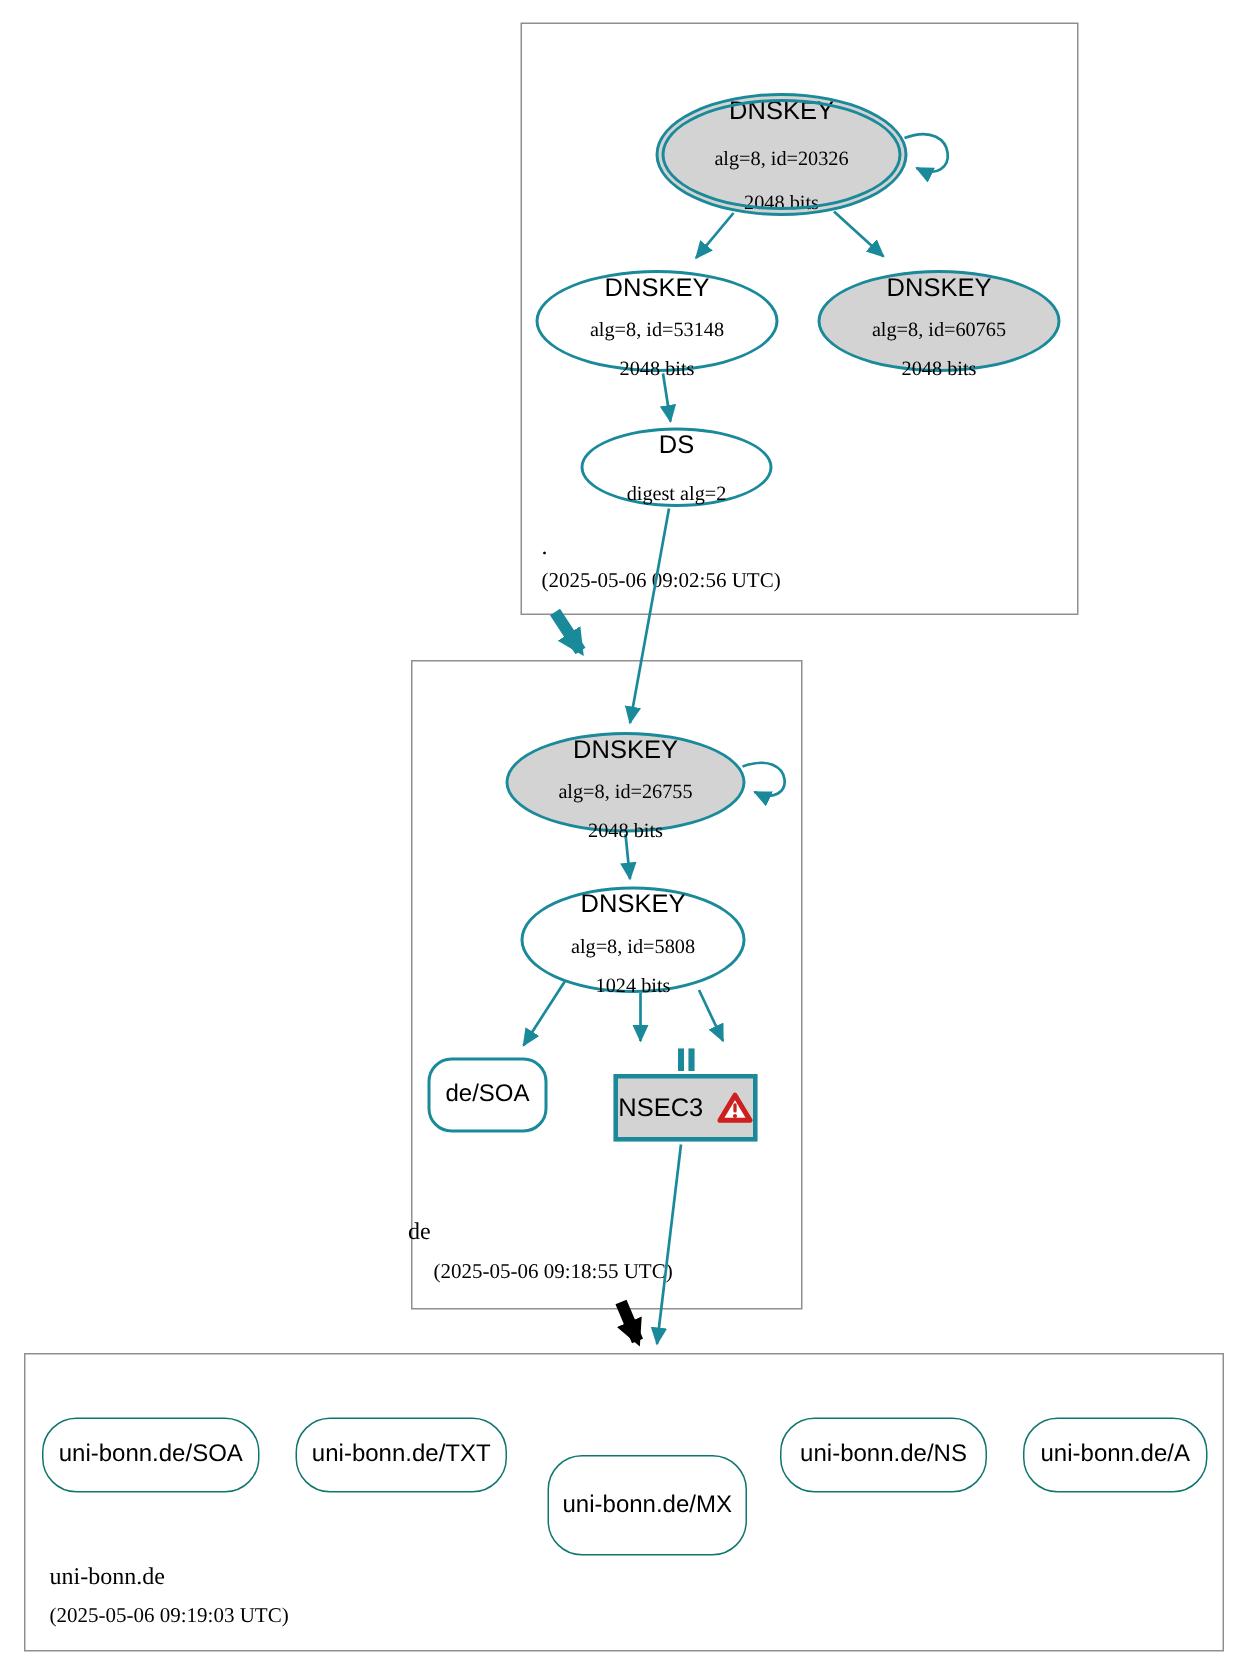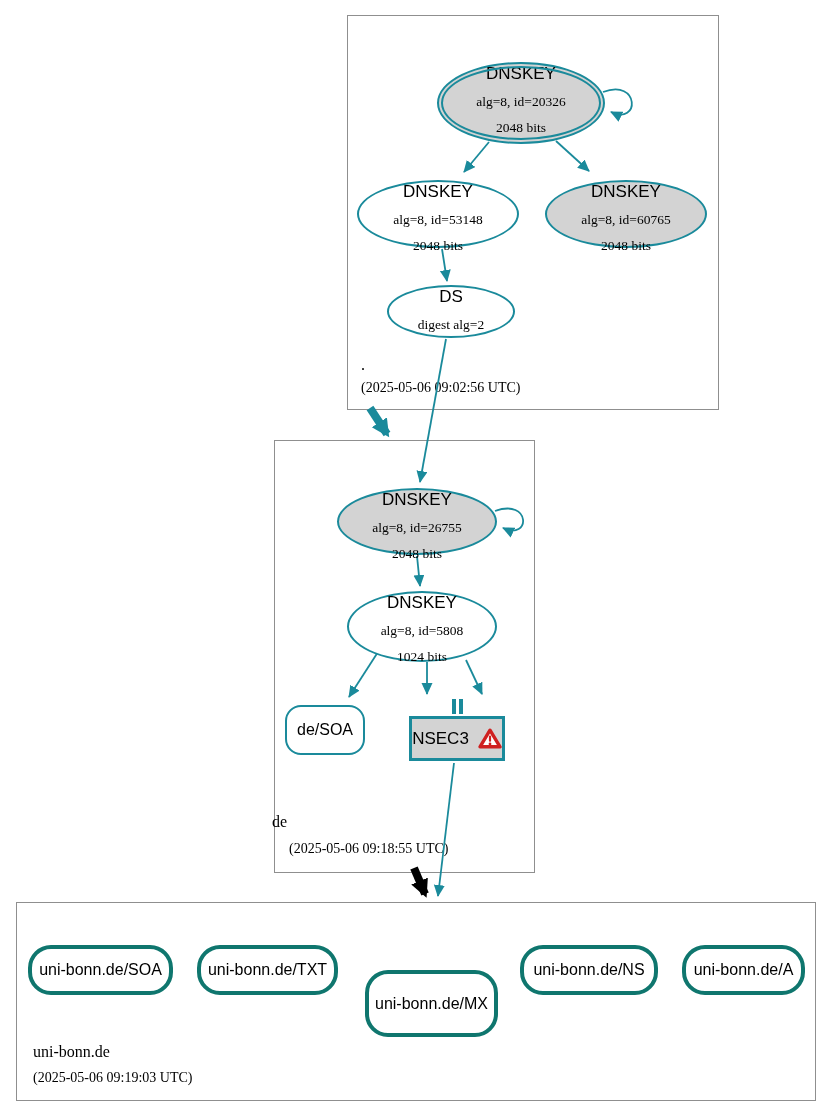--- a/index.html
+++ b/index.html
@@ -10,27 +10,27 @@
   }
   html,body{margin:0;padding:0;background:#fff;}
   .canvas{position:relative;width:831px;height:1117px;background:#ffffff;overflow:hidden;
           font-family:"Liberation Sans",sans-serif;color:#000;}
   .zone-box{position:absolute;border:1px solid var(--boxborder);background:#fff;z-index:1;}
   .zone-label{position:absolute;z-index:2;font-family:"Liberation Serif",serif;font-size:16px;}
   .zone-ts{position:absolute;z-index:2;font-family:"Liberation Serif",serif;font-size:14px;}
   .edges{position:absolute;left:0;top:0;z-index:5;}
   .node{position:absolute;z-index:10;box-sizing:border-box;}
   .ellipse{border:2px solid var(--teal);border-radius:50%;display:flex;flex-direction:column;
-           align-items:center;justify-content:flex-start;text-align:center;}
+           align-items:center;justify-content:space-between;text-align:center;}
   .ellipse-inner{position:absolute;inset:2px;border:2px solid var(--teal);border-radius:50%;pointer-events:none;}
   .gray{background:var(--nodefill);}
   .white{background:#fff;}
   .ntype{font-size:17px;line-height:19px;}
   .ndetail{font-family:"Liberation Serif",serif;font-size:13.5px;line-height:15px;margin-top:11px;}
-  .rrset{position:absolute;z-index:10;box-sizing:border-box;border:4px solid #0f766e;border-radius:23px;
+  .rrset{position:absolute;z-index:10;box-sizing:border-box;border:1px solid #0f766e;border-radius:23px;
          background:#fff;display:flex;align-items:center;justify-content:center;font-size:16px;}
   .rrset-teal{border:2px solid var(--teal);border-radius:16px;font-size:16px;}
   .nsec3{position:absolute;z-index:10;display:flex;flex-direction:column;}
   .nsec3-top{display:flex;gap:3px;height:15px;margin-bottom:2px;}
   .nsec3-cell{flex:1;background:var(--nodefill);border:2px solid var(--teal);box-sizing:border-box;}
   .nsec3-main{height:45px;background:var(--nodefill);border:3px solid var(--teal);box-sizing:border-box;
               display:flex;align-items:center;justify-content:center;gap:9px;font-size:17px;}
 </style>
 </head>
 <body>

